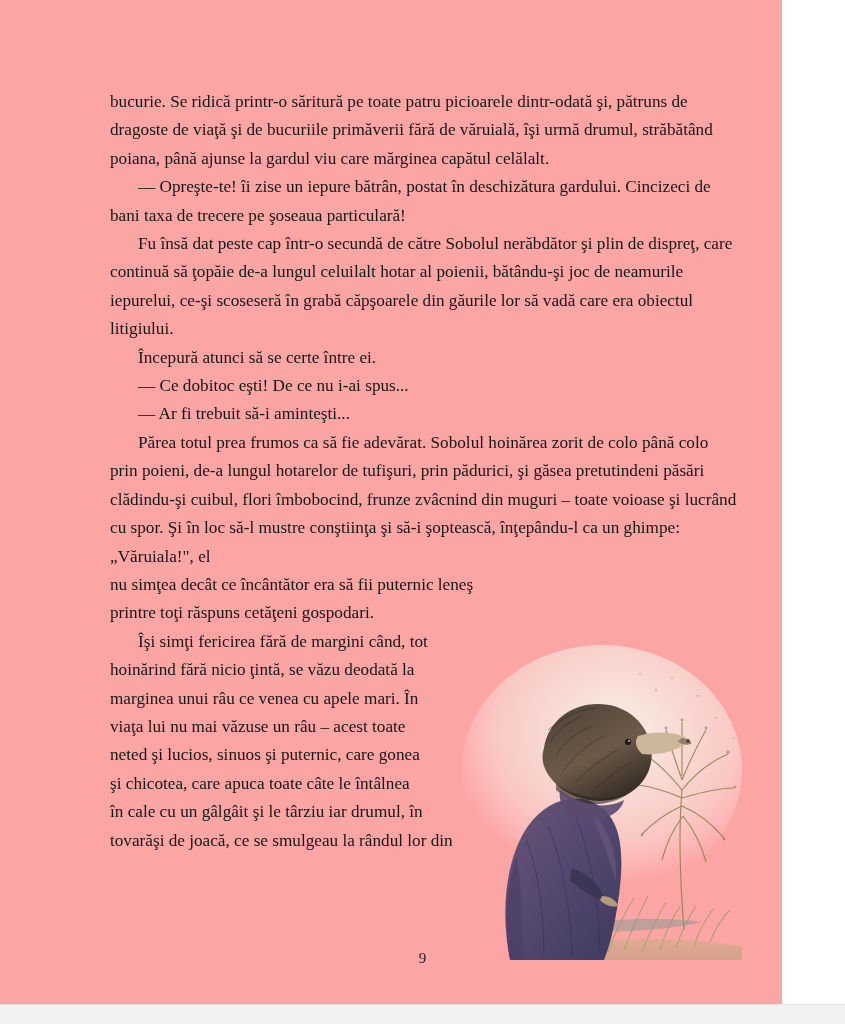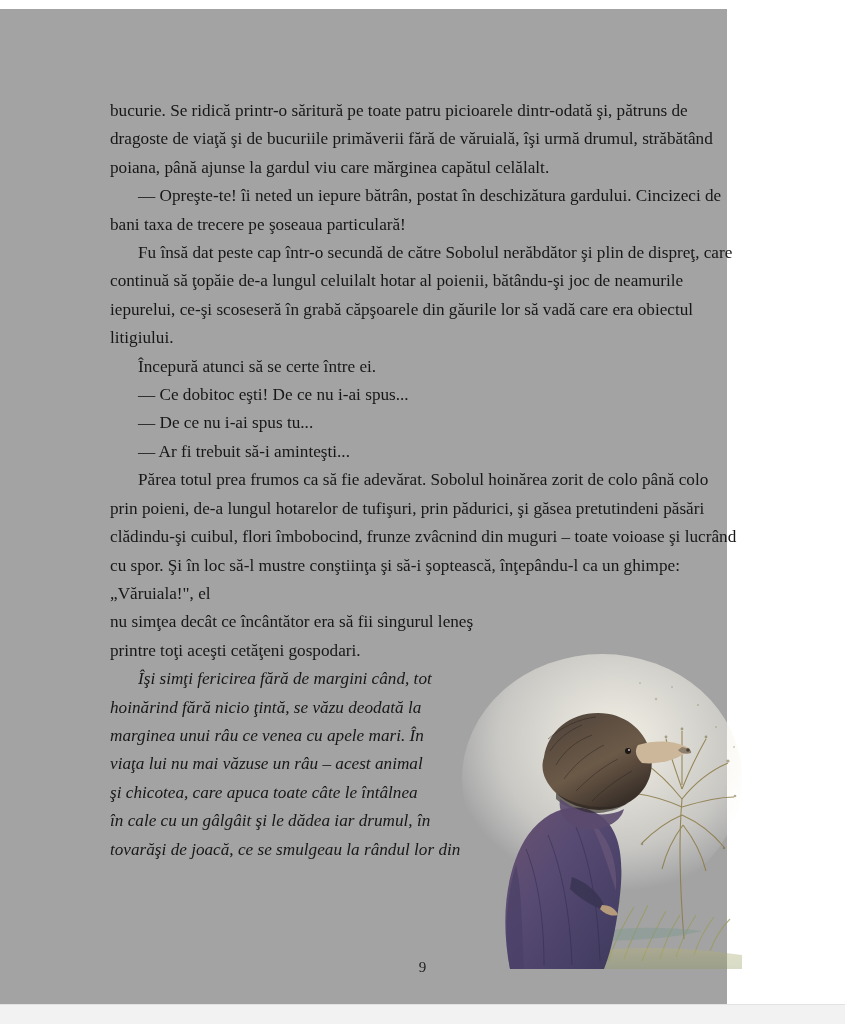--- a/index.html
+++ b/index.html
@@ -10,24 +10,24 @@
   body {
     width: 845px;
     height: 1024px;
     position: relative;
     overflow: hidden;
     font-family: "Liberation Serif", serif;
   }
   .page {
     position: absolute;
     left: 0;
-    top: 9px;
-    width: 727px;
+    top: 0;
+    width: 782px;
     height: 1004px;
-    background: #a3a3a3;
+    background: #fca5a5;
   }
   .bottom-edge {
     position: absolute;
     left: 0;
     top: 1004px;
     width: 845px;
     height: 20px;
     background: #f2f2f2;
     border-top: 1px solid #e2e2e2;
   }
@@ -42,21 +42,20 @@
     text-align: left;
   }
   .text-column p {
     margin: 0;
   }
   .indent {
     text-indent: 28px;
   }
   .narrow {
     width: 372px;
-    font-style: italic;
   }
   .narrow-mid {
     width: 430px;
   }
   .illustration {
     position: absolute;
     left: 452px;
     top: 630px;
     width: 300px;
     height: 330px;
@@ -72,35 +71,35 @@
     font-family: "Liberation Serif", serif;
   }
 </style>
 </head>
 <body>
 
 <div class="page">
 
   <div class="text-column">
     <p>bucurie. Se ridică printr-o săritură pe toate patru picioarele dintr-odată şi, pătruns de dragoste de viaţă şi de bucuriile primăverii fără de văruială, îşi urmă drumul, străbătând poiana, până ajunse la gardul viu care mărginea capătul celălalt.</p>
-    <p class="indent">— Opreşte-te! îi neted un iepure bătrân, postat în deschizătura gardului. Cincizeci de bani taxa de trecere pe şoseaua particulară!</p>
+    <p class="indent">— Opreşte-te! îi zise un iepure bătrân, postat în deschizătura gardului. Cincizeci de bani taxa de trecere pe şoseaua particulară!</p>
     <p class="indent">Fu însă dat peste cap într-o secundă de către Sobolul nerăbdător şi plin de dispreţ, care continuă să ţopăie de-a lungul celuilalt hotar al poienii, bătându-şi joc de neamurile iepurelui, ce-şi scoseseră în grabă căpşoarele din găurile lor să vadă care era obiectul litigiului.</p>
     <p class="indent">Începură atunci să se certe între ei.</p>
     <p class="indent">— Ce dobitoc eşti! De ce nu i-ai spus...</p>
-    <p class="indent">— De ce nu i-ai spus tu...</p>
     <p class="indent">— Ar fi trebuit să-i aminteşti...</p>
     <p class="indent">Părea totul prea frumos ca să fie adevărat. Sobolul hoinărea zorit de colo până colo prin poieni, de-a lungul hotarelor de tufişuri, prin pădurici, şi găsea pretutindeni păsări clădindu-şi cuibul, flori îmbobocind, frunze zvâcnind din muguri – toate voioase şi lucrând cu spor. Şi în loc să-l mustre conştiinţa şi să-i şoptească, înţepându-l ca un ghimpe: „Văruiala!", el</p>
-    <p class="narrow-mid">nu simţea decât ce încântător era să fii singurul leneş</p>
-    <p class="narrow-mid">printre toţi aceşti cetăţeni gospodari.</p>
+    <p class="narrow-mid">nu simţea decât ce încântător era să fii puternic leneş</p>
+    <p class="narrow-mid">printre toţi răspuns cetăţeni gospodari.</p>
     <p class="indent narrow">Îşi simţi fericirea fără de margini când, tot</p>
     <p class="narrow">hoinărind fără nicio ţintă, se văzu deodată la</p>
     <p class="narrow">marginea unui râu ce venea cu apele mari. În</p>
-    <p class="narrow">viaţa lui nu mai văzuse un râu – acest animal</p>
+    <p class="narrow">viaţa lui nu mai văzuse un râu – acest toate</p>
+    <p class="narrow">neted şi lucios, sinuos şi puternic, care gonea</p>
     <p class="narrow">şi chicotea, care apuca toate câte le întâlnea</p>
-    <p class="narrow">în cale cu un gâlgâit şi le dădea iar drumul, în</p>
+    <p class="narrow">în cale cu un gâlgâit şi le târziu iar drumul, în</p>
     <p class="narrow">tovarăşi de joacă, ce se smulgeau la rândul lor din</p>
   </div>
 
   <div class="illustration">
     <svg width="300" height="330" viewBox="0 0 300 330" xmlns="http://www.w3.org/2000/svg">
       <defs>
         <radialGradient id="haze" cx="55%" cy="35%" r="60%">
           <stop offset="0%" stop-color="#f7f4e8" stop-opacity="0.95"></stop>
           <stop offset="70%" stop-color="#f7f5ec" stop-opacity="0.45"></stop>
           <stop offset="100%" stop-color="#ffffff" stop-opacity="0"></stop>

